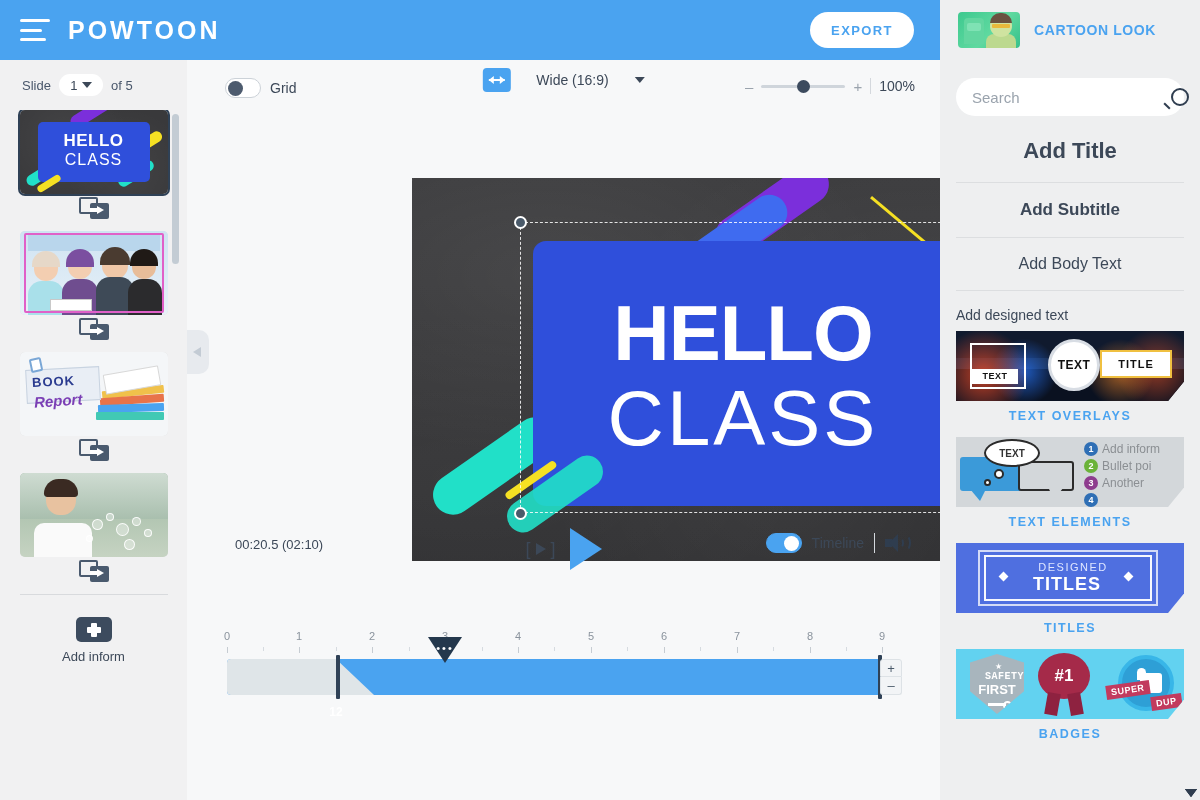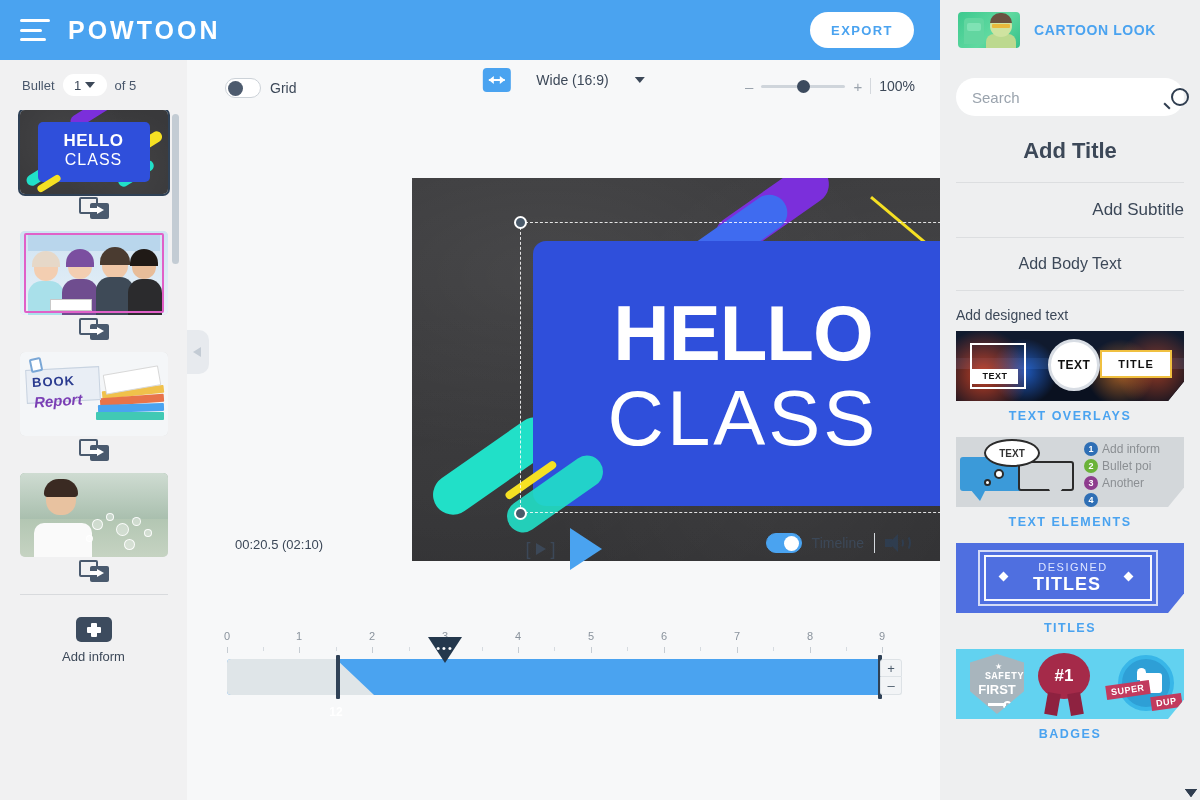--- a/index.html
+++ b/index.html
@@ -255,21 +255,21 @@
   .search input { border:0; outline:0; flex:1; font-size:15px; color:#3c4858;
                   font-family:"Liberation Sans", sans-serif; background:transparent; }
   .search input::placeholder { color:#9aa3ad; }
   .mag { width:19px; height:19px; position:relative; cursor:pointer; }
   .mag:before { content:""; position:absolute; left:0; top:0; width:14px; height:14px;
                 border:2px solid #2f3d4f; border-radius:50%; }
   .mag:after { content:""; position:absolute; right:0; bottom:0; width:8px; height:2px;
                background:#2f3d4f; transform:rotate(45deg); }
   .text-opt { width:228px; margin:0 auto; text-align:center; color:#3c4858; cursor:pointer; }
   .text-opt.t1 { font-size:22px; font-weight:bold; padding:22px 0 18px 0; }
-  .text-opt.t2 { font-size:17px; font-weight:normal; padding:17px 0;text-align:right; }
+  .text-opt.t2 { font-size:17px; font-weight:bold; padding:17px 0; }
   .text-opt.t3 { font-size:16px; padding:17px 0; }
   .hr { width:228px; height:1px; background:#dcdee0; margin:0 auto; }
   .designed-lbl { width:228px; margin:16px auto 8px auto; font-size:14px; color:#3c4858; }
   .cat { width:228px; margin:0 auto 4px auto; }
   .cat-img { width:228px; height:70px; position:relative; overflow:hidden;
              clip-path: polygon(0 0, 100% 0, 100% 72%, 93% 100%, 0 100%); cursor:pointer; }
   .cat-car { position:absolute; right:3px; bottom:3px; width:0;height:0;
              border-left:6px solid transparent;border-right:6px solid transparent;
              border-top:8px solid #2f3d4f; cursor:pointer; }
   .cat-name { text-align:center; font-size:12.5px; font-weight:bold; color:#4aa3f0;
@@ -369,21 +369,21 @@
         <div class="body"></div>
       <div class="head"></div>
         <div class="hair"></div>
         <div class="glasses"></div>
     </div>
     <div class="look-label">CARTOON LOOK</div>
   </div>
 
   <div class="sidebar">
     <div class="slide-nav">
-      <span class="lbl">Bullet</span>
+      <span class="lbl">Slide</span>
       <div class="slide-select">
         <span>1</span>
         <span class="caret-dn"></span>
       </div>
       <span class="lbl">of</span>
       &nbsp;
       <span class="lbl">5</span>
     </div>
 
     <div class="slides-scroll">

